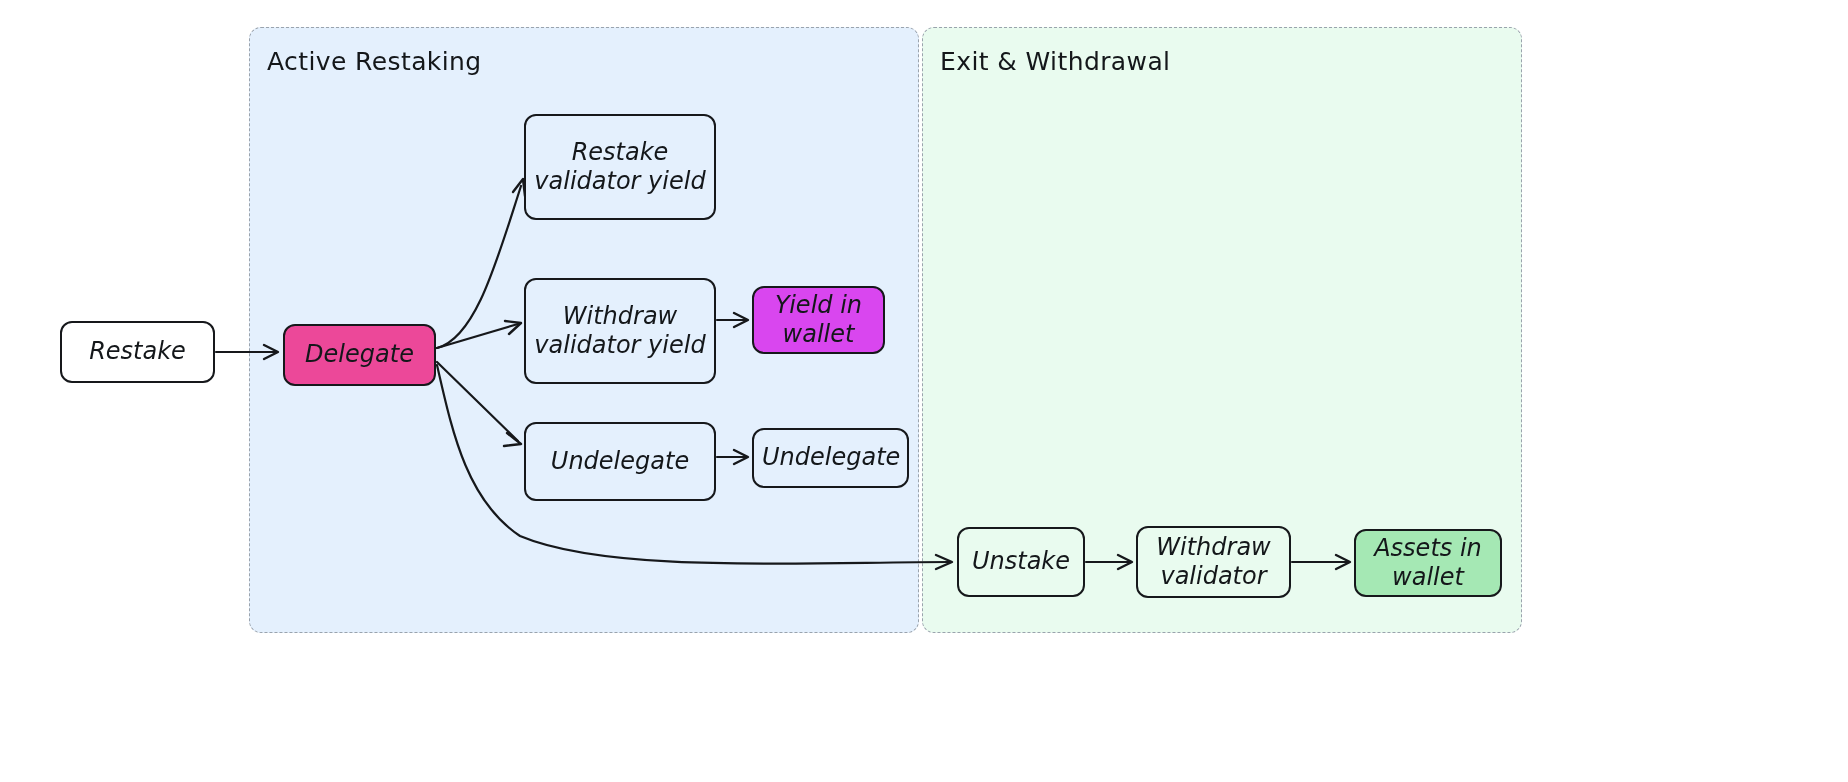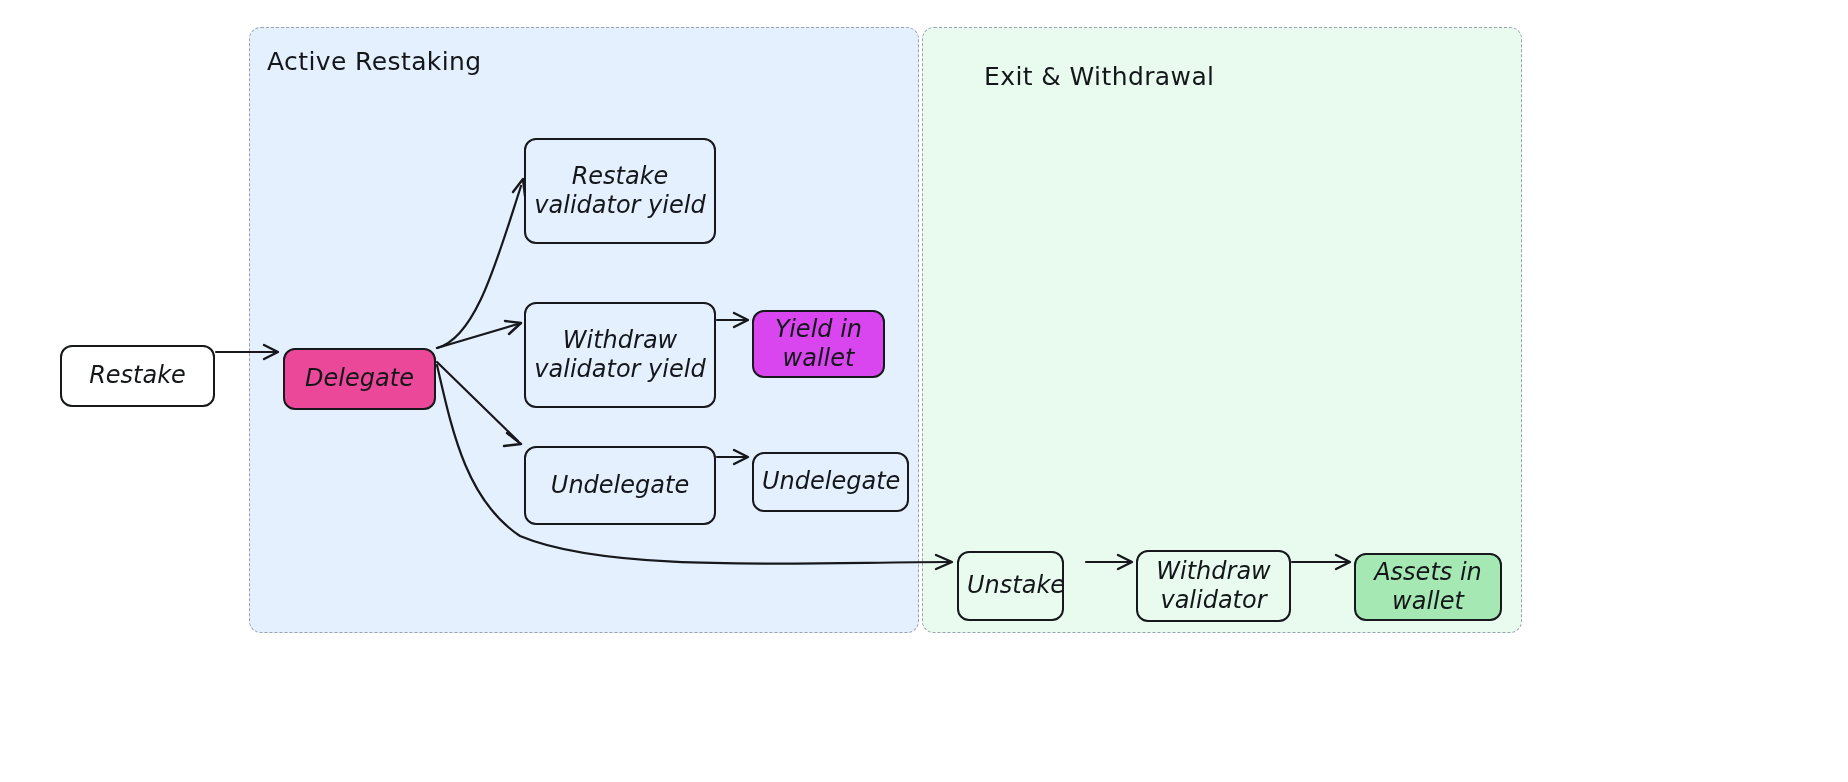--- a/index.html
+++ b/index.html
@@ -50,21 +50,20 @@
     align-items: center;
     justify-content: center;
     text-align: center;
     font-family: "DejaVu Sans", sans-serif;
     font-size: 24px;
     font-style: italic;
     line-height: 1.22;
     color: #14171a;
     padding: 4px 8px;
     background: #ffffff;
-    margin-top: 24px;
   }
   .node .lines {
     display: block;
     width: 100%;
   }
   .node .ln {
     display: block;
     white-space: nowrap;
   }
 
@@ -75,21 +74,21 @@
 </style>
 </head>
 <body>
 
 <div id="stage">
 
   <div class="subgraph" id="sg-active" style="left: 249px; top: 27px; width: 670px; height: 606px; background: rgb(228, 240, 253); border-color: rgb(154, 163, 173);"></div>
   <div class="subgraph-label" id="sg-active-label" style="left: 267px; top: 47px;">Active Restaking</div>
 
   <div class="subgraph" id="sg-exit" style="left: 922px; top: 27px; width: 600px; height: 606px; background: rgb(233, 251, 239); border-color: rgb(154, 163, 173);"></div>
-  <div class="subgraph-label" id="sg-exit-label" style="left: 940px; top: 62px; margin-left: 44px;">Exit &amp; Withdrawal</div>
+  <div class="subgraph-label" id="sg-exit-label" style="left: 940px; top: 47px;">Exit &amp; Withdrawal</div>
 
   <svg id="edges" viewBox="0 0 1848 782">
     <g fill="none" stroke="#16181b" stroke-width="2.2" stroke-linecap="round" stroke-linejoin="round">
 
       <g>
         <path d="M 216 352 L 276 352"></path>
         <path d="M 264 345 L 278 352 L 264 359" stroke-width="2.4"></path>
       </g>
 
       <g>
@@ -167,21 +166,21 @@
       <div class="node on-blue" style="left: 524px; top: 422px; width: 192px; height: 79px; background: rgb(228, 240, 253);">
         <span class="lines">
           <span class="ln">Undelegate</span>
         </span>
       </div>
       <div class="node on-blue" style="left: 752px; top: 428px; width: 157px; height: 60px; background: rgb(228, 240, 253);">
         <span class="lines">
           <span class="ln">Undelegate</span>
         </span>
       </div>
-      <div class="node on-green" style="left: 957px; top: 527px; width: 107px; height: 70px; background: rgb(233, 251, 239);">
+      <div class="node on-green" style="left: 957px; top: 527px; width: 128px; height: 70px; background: rgb(233, 251, 239);">
         <span class="lines">
           <span class="ln">Unstake</span>
         </span>
       </div>
       <div class="node on-green" style="left: 1136px; top: 526px; width: 155px; height: 72px; background: rgb(233, 251, 239);">
         <span class="lines">
           <span class="ln">Withdraw</span>
           <span class="ln">validator</span>
         </span>
       </div>

